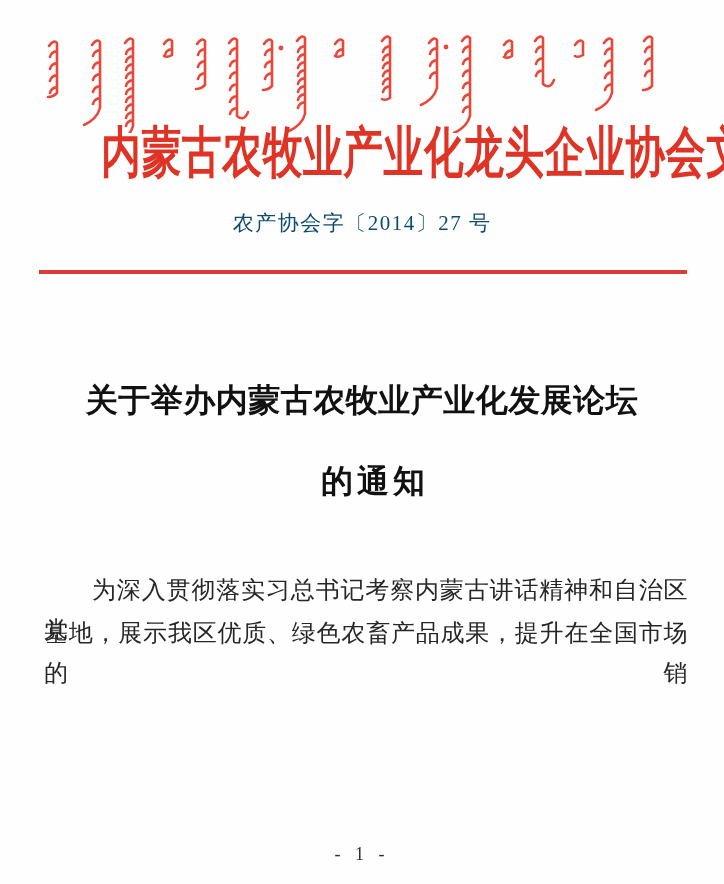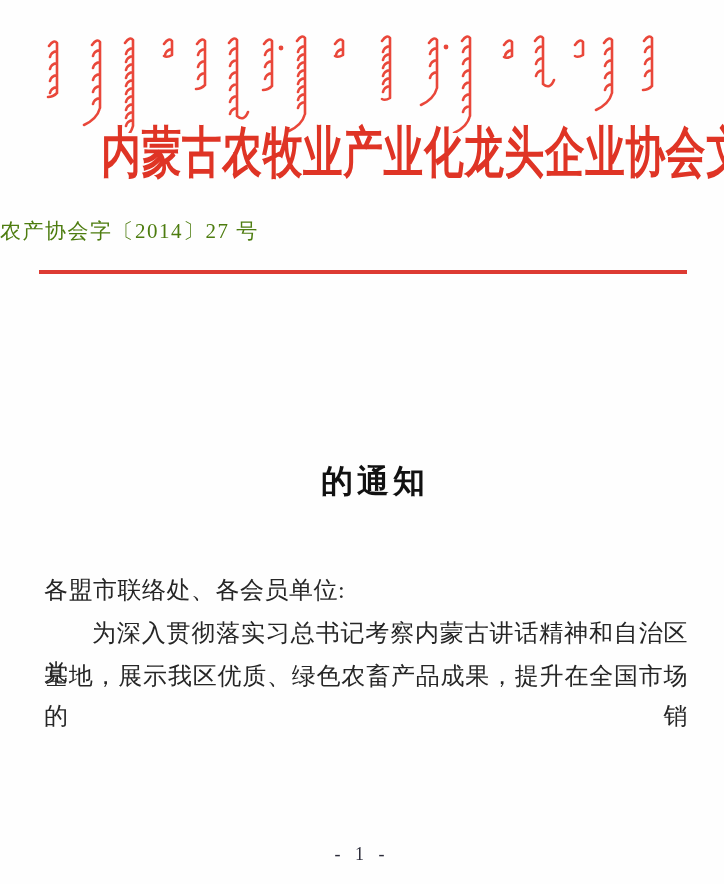--- a/index.html
+++ b/index.html
@@ -21,24 +21,24 @@
     position:absolute;left:0;top:118px;width:724px;height:70px;
     margin:0;
     font-size:55px;line-height:70px;font-weight:bold;
     color:#df3425;
     text-align:center;white-space:nowrap;
     transform:scaleX(0.72);transform-origin:50% 50%;
     letter-spacing:1px;
   }
   
   .doc-number{
-    position:absolute;left:0;top:216px;width:724px;
+    position:absolute;left:0;top:208px;width:724px;
     font-size:21px;line-height:30px;
-    letter-spacing:1.5px;
-    color:#4d7c0f;
+    text-align:center;letter-spacing:1.5px;
+    color:#0c4a6e;
   }
   
   .red-line{
     position:absolute;left:39px;top:270px;width:648px;height:4px;
     background:#dd3b33;
   }
   
   .subject-1{
     position:absolute;left:0;top:379px;width:724px;margin:0;
     font-size:32px;line-height:42px;font-weight:bold;
@@ -76,24 +76,24 @@
       <circle cx="253" cy="15" r="2.4" fill="#e9473a"></circle>
       <circle cx="418" cy="14" r="2.4" fill="#e9473a"></circle>
     </svg>
 
   <h1 class="org-title">内蒙古农牧业产业化龙头企业协会文件</h1>
 
   <div class="doc-number">农产协会字〔2014〕27 号</div>
 
   <div class="red-line"></div>
 
+  <h2 class="subject-1">关于举办内蒙古农牧业产业化发展论坛</h2>
 
   <h2 class="subject-2">的通知</h2>
 
   <div class="body-text">
-    <p class="salutation">各盟市联络处、各会员单位:</p>
     <p class="just indent">为深入贯彻落实习总书记考察内蒙古讲话精神和自治区党</p>
     <p class="just">基地，展示我区优质、绿色农畜产品成果，提升在全国市场的销</p>
   </div>
 
   <div class="page-number">- 1 -</div>
 
 </div>
 
 </body></html>

